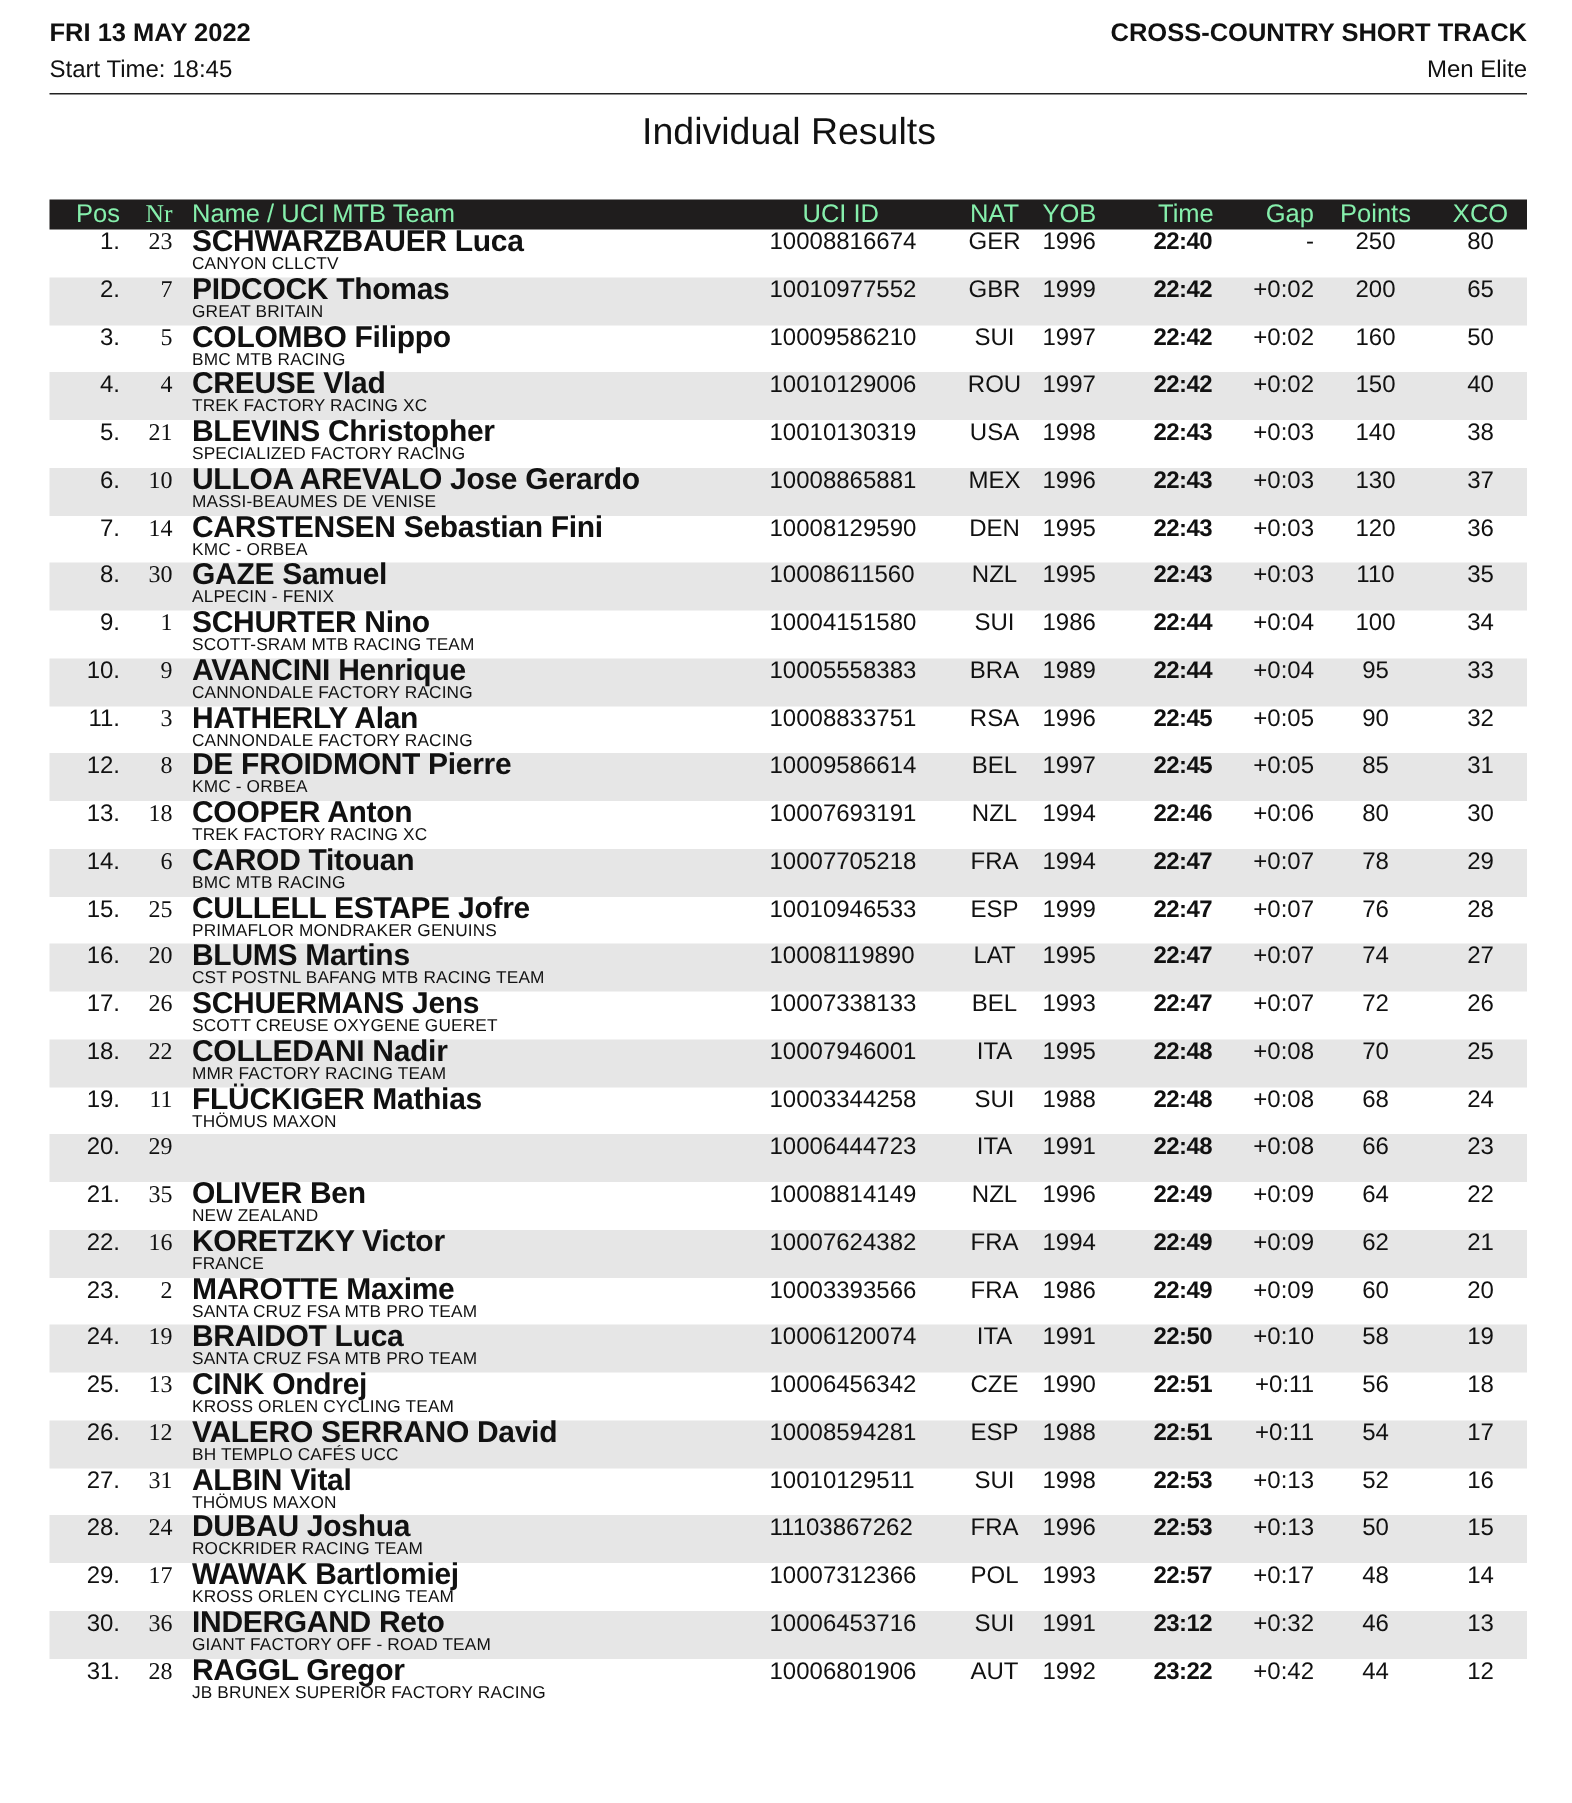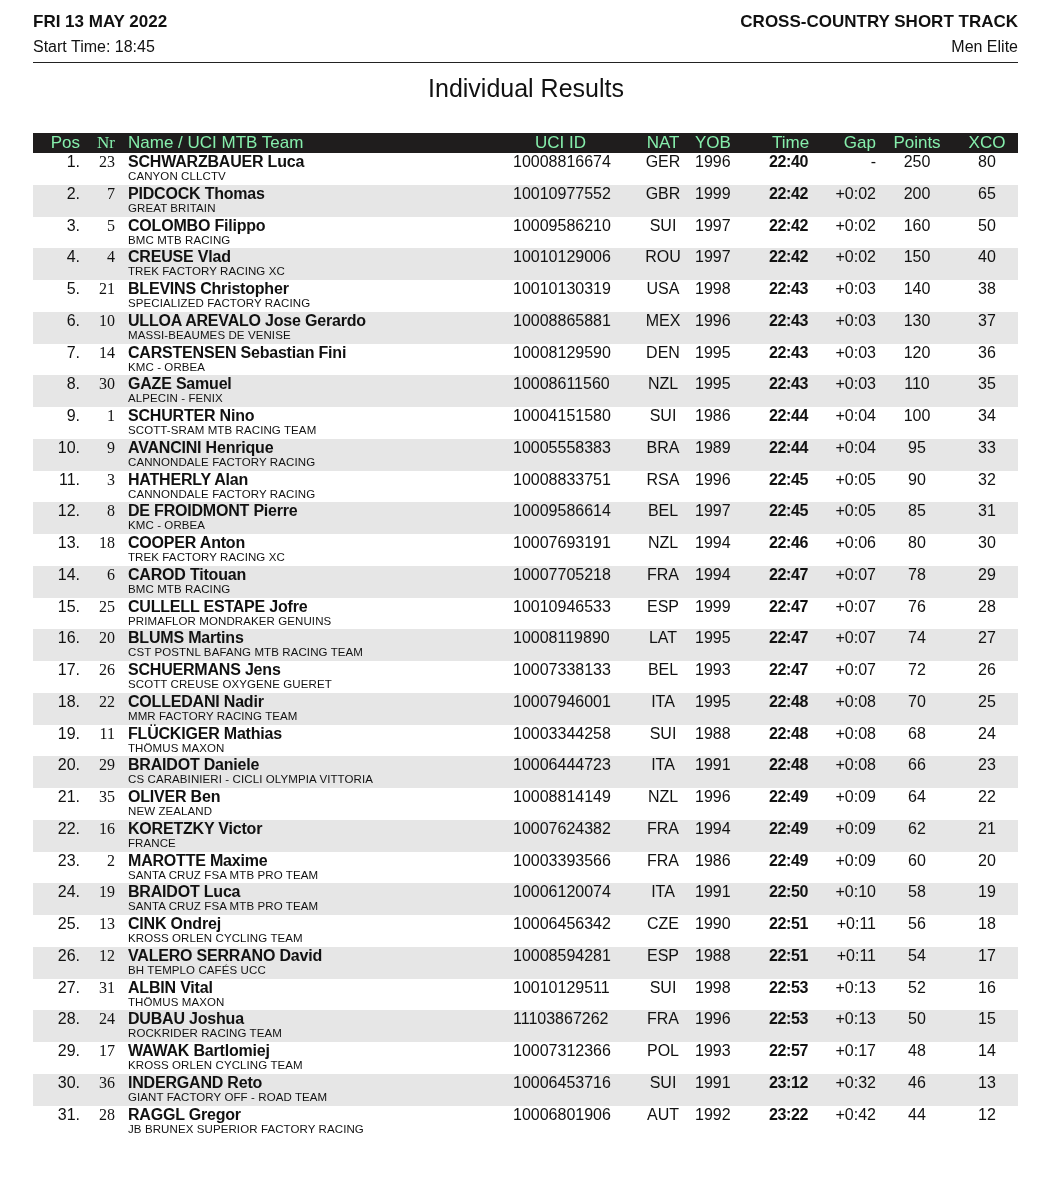--- a/index.html
+++ b/index.html
@@ -18,21 +18,21 @@
 
   .table { position: absolute; left: 33px; top: 133px; width: 985px; }
   .thead { height: 20px; background: #1f1d1d; color: #86efac; position: relative; font-size: 17px; line-height: 20px; }
   .row { height: 31.75px; position: relative; }
   .row.alt { background: #e6e6e6; }
   .cell { position: absolute; top: 0; font-size: 16px; line-height: 17px; white-space: nowrap; }
   .thead .cell { font-size: 17px; line-height: 20px; }
   .c-pos { left: 0; width: 47px; text-align: right; }
   .c-nr { left: 50px; width: 32px; text-align: right; font-family: Liberation Serif, serif; }
   .c-name { left: 95px; }
-  .c-name .rider { font-weight: bold; font-size: 16px; line-height: 17px; letter-spacing: -0.2px; }
+  .c-name .rider { font-weight: bold; font-size: 20px; line-height: 17px; letter-spacing: -0.2px; }
   .c-name .team { font-size: 11.5px; line-height: 13px; letter-spacing: 0.1px; }
   .c-uci { left: 480px; }
   .thead .c-uci { left: 502px; }
   .c-nat { left: 608px; width: 44px; text-align: center; }
   .c-yob { left: 662px; }
   .c-time { left: 736px; font-weight: bold; letter-spacing: -0.4px; }
   .thead .c-time { font-weight: normal; letter-spacing: 0; left: 739px; }
   .c-gap { left: 790px; width: 53px; text-align: right; }
   .c-pts { left: 858px; width: 52px; text-align: center; }
   .c-xco { left: 928px; width: 52px; text-align: center; }
@@ -346,24 +346,20 @@
         <span class="cell c-nat">SUI</span>
         <span class="cell c-yob">1988</span>
         <span class="cell c-time">22:48</span>
         <span class="cell c-gap">+0:08</span>
         <span class="cell c-pts">68</span>
         <span class="cell c-xco">24</span>
       </div>
       <div class="row alt">
         <span class="cell c-pos">20.</span>
         <span class="cell c-nr">29</span>
-        <div class="cell c-name">
-          <div class="rider">BRAIDOT Daniele</div>
-          <div class="team">CS CARABINIERI - CICLI OLYMPIA VITTORIA</div>
-        </div>
         <span class="cell c-uci">10006444723</span>
         <span class="cell c-nat">ITA</span>
         <span class="cell c-yob">1991</span>
         <span class="cell c-time">22:48</span>
         <span class="cell c-gap">+0:08</span>
         <span class="cell c-pts">66</span>
         <span class="cell c-xco">23</span>
       </div>
       <div class="row">
         <span class="cell c-pos">21.</span>

